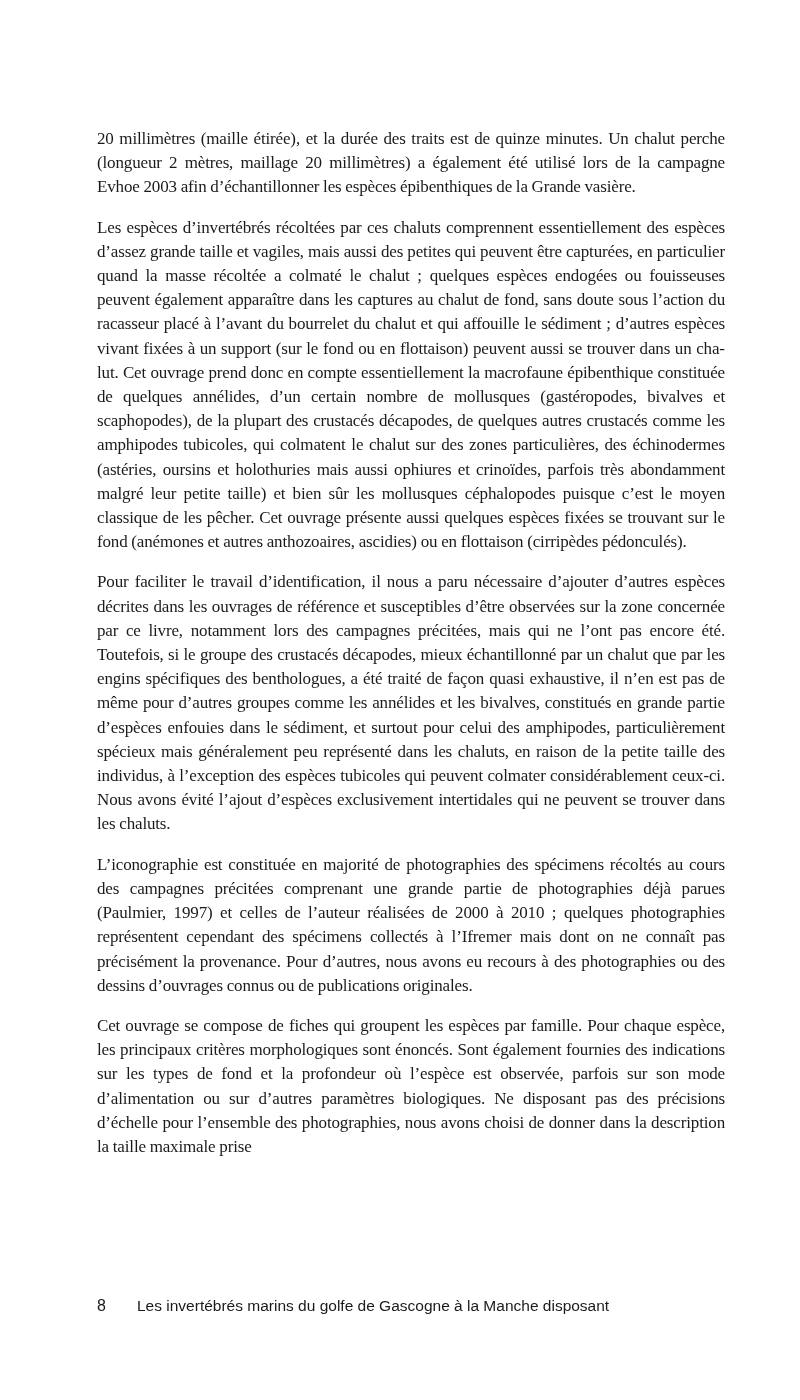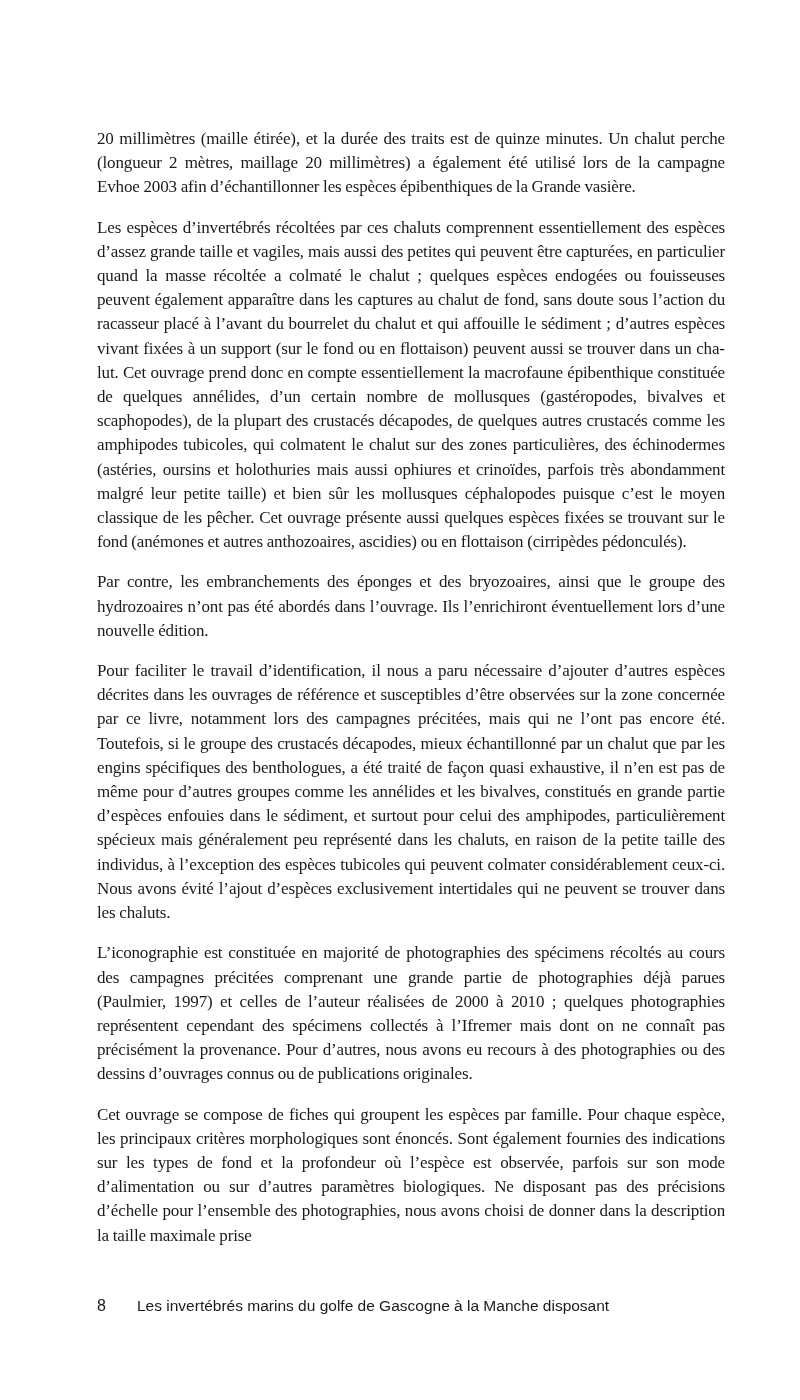--- a/index.html
+++ b/index.html
@@ -44,21 +44,20 @@
     width: 40px;
     font-size: 16px;
   }
 </style>
 </head>
 <body>
 
 <div class="page">
   <p class="para">20 millimètres (maille étirée), et la durée des traits est de quinze minutes. Un chalut perche (longueur 2 mètres, maillage 20 millimètres) a également été uti­lisé lors de la campagne Evhoe 2003 afin d’échantillonner les espèces épiben­thiques de la Grande vasière.</p>
   <p class="para">Les espèces d’invertébrés récoltées par ces chaluts comprennent essentiellement des espèces d’assez grande taille et vagiles, mais aussi des petites qui peuvent être capturées, en particulier quand la masse récoltée a colmaté le chalut ; quelques espèces endogées ou fouisseuses peuvent également apparaître dans les cap­tures au chalut de fond, sans doute sous l’action du racasseur placé à l’avant du bourrelet du chalut et qui affouille le sédiment ; d’autres espèces vivant fixées à un support (sur le fond ou en flottaison) peuvent aussi se trouver dans un cha­lut. Cet ouvrage prend donc en compte essentiellement la macrofaune épiben­thique constituée de quelques annélides, d’un certain nombre de mollusques (gastéropodes, bivalves et scaphopodes), de la plupart des crustacés décapodes, de quelques autres crustacés comme les amphipodes tubicoles, qui colmatent le chalut sur des zones particulières, des échinodermes (astéries, oursins et holo­thuries mais aussi ophiures et crinoïdes, parfois très abondamment malgré leur petite taille) et bien sûr les mollusques céphalopodes puisque c’est le moyen classique de les pêcher. Cet ouvrage présente aussi quelques espèces fixées se trouvant sur le fond (anémones et autres anthozoaires, ascidies) ou en flottaison (cirripèdes pédonculés).</p>
-  <p class="para">Par contre, les embranchements des éponges et des bryozoaires, ainsi que le groupe des hydrozoaires n’ont pas été abordés dans l’ouvrage. Ils l’enrichiront éventuellement lors d’une nouvelle édition.</p>
   <p class="para">Pour faciliter le travail d’identification, il nous a paru nécessaire d’ajouter d’autres espèces décrites dans les ouvrages de référence et susceptibles d’être observées sur la zone concernée par ce livre, notamment lors des campagnes précitées, mais qui ne l’ont pas encore été. Toutefois, si le groupe des crustacés décapodes, mieux échantillonné par un chalut que par les engins spécifiques des bentholo­gues, a été traité de façon quasi exhaustive, il n’en est pas de même pour d’autres groupes comme les annélides et les bivalves, constitués en grande partie d’es­pèces enfouies dans le sédiment, et surtout pour celui des amphipodes, particu­lièrement spécieux mais généralement peu représenté dans les chaluts, en raison de la petite taille des individus, à l’exception des espèces tubicoles qui peuvent colmater considérablement ceux-ci. Nous avons évité l’ajout d’espèces exclusi­vement intertidales qui ne peuvent se trouver dans les chaluts.</p>
   <p class="para">L’iconographie est constituée en majorité de photographies des spécimens récol­tés au cours des campagnes précitées comprenant une grande partie de pho­tographies déjà parues (Paulmier, 1997) et celles de l’auteur réalisées de 2000 à 2010 ; quelques photographies représentent cependant des spécimens col­lectés à l’Ifremer mais dont on ne connaît pas précisément la provenance. Pour d’autres, nous avons eu recours à des photographies ou des dessins d’ouvrages connus ou de publications originales.</p>
   <p class="para">Cet ouvrage se compose de fiches qui groupent les espèces par famille. Pour chaque espèce, les principaux critères morphologiques sont énoncés. Sont éga­lement fournies des indications sur les types de fond et la profondeur où l’espèce est observée, parfois sur son mode d’alimentation ou sur d’autres paramètres bio­logiques. Ne disposant pas des précisions d’échelle pour l’ensemble des photo­graphies, nous avons choisi de donner dans la description la taille maximale prise</p>
 </div>
 
 <div class="footer">
   <span class="page-number">8</span>
   <span class="running-title">Les invertébrés marins du golfe de Gascogne à la Manche disposant</span>
 </div>
 

